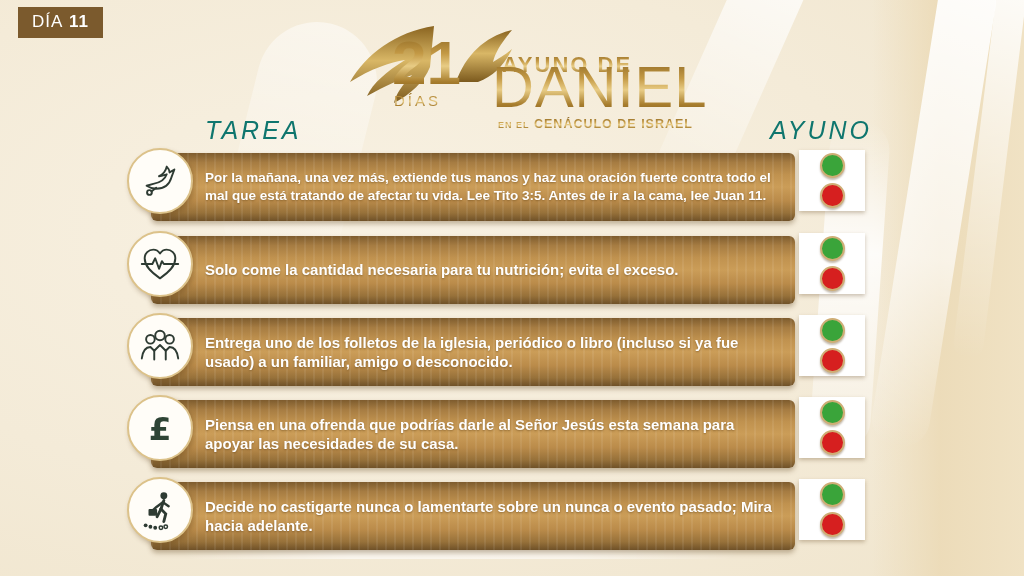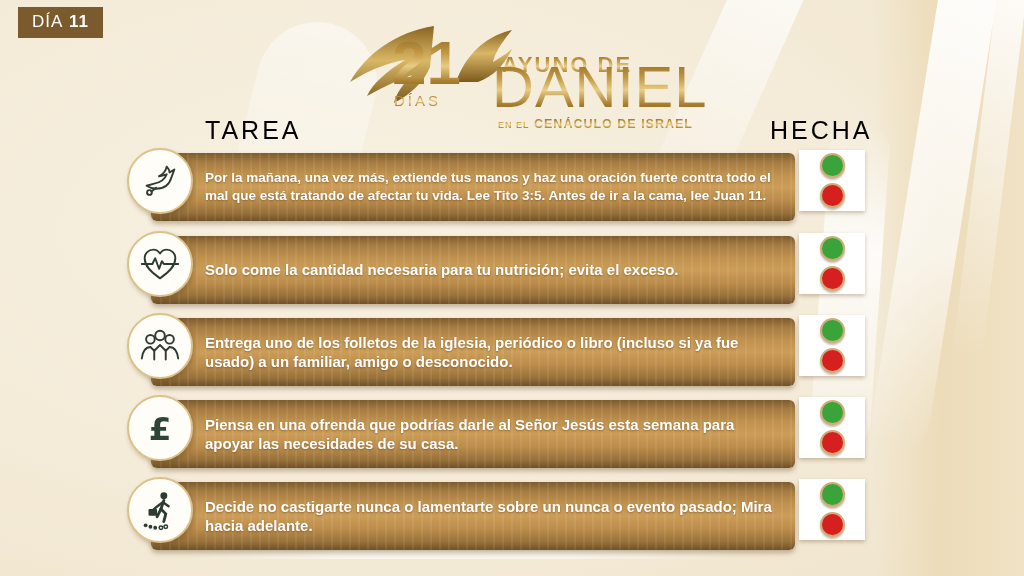--- a/index.html
+++ b/index.html
@@ -41,21 +41,21 @@
   }
   .logo-21{position:absolute;left:62px;top:32px;font-size:62px;font-weight:bold;line-height:1;}
   .logo-dias{position:absolute;left:64px;top:92px;font-size:15px;font-weight:normal;letter-spacing:3px;}
   .logo-ayuno{position:absolute;left:172px;top:52px;font-size:22px;font-weight:bold;letter-spacing:2px;}
   .logo-daniel{position:absolute;left:118px;top:58px;font-size:58px;font-weight:normal;letter-spacing:1px;line-height:1;margin-left:44px;}
   .logo-sub{position:absolute;left:168px;top:117px;font-size:12.5px;font-weight:bold;letter-spacing:1px;}
   .logo-sub .enel{font-size:9px;}
   .wing{position:absolute;}
 
   
-  .col-header{position:absolute;font-size:25px;letter-spacing:3px;color:#000000;}
+  .col-header{position:absolute;font-size:25px;letter-spacing:3px;color:#0f766e;font-style:italic;}
   .col-tarea{left:205px;top:116px;}
   .col-hecha{left:770px;top:116px;}
 
   
   .row{position:absolute;left:127px;width:738px;height:62px;}
   .banner{
     position:absolute;left:24px;right:70px;top:3px;height:68px;border-radius:6px;
     background:
       repeating-linear-gradient(90deg, rgba(255,255,255,.07) 0 2px, rgba(0,0,0,0) 2px 9px),
       linear-gradient(180deg,#7e5c2e 0%, #a67c42 14%, #c0924f 32%, #cb9d58 50%, #ba8b4a 70%, #97713a 88%, #6f5128 100%);
@@ -108,21 +108,21 @@
     <path fill="url(#goldg)" d="M4 56 C14 28 34 10 60 4 C49 17 43 27 41 36 C51 30 57 26 60 23 C53 38 42 50 26 56 Z"></path>
   </svg>
   <div class="logo-21 gold-text">21</div>
   <div class="logo-dias gold-text">DÍAS</div>
   <div class="logo-ayuno gold-text">AYUNO DE</div>
   <div class="logo-daniel gold-text">DANIEL</div>
   <div class="logo-sub gold-text"><span class="enel">EN EL</span> <span>CENÁCULO DE ISRAEL</span></div>
 </div>
 
 <div class="col-header col-tarea">TAREA</div>
-<div class="col-header col-hecha">HECHA</div>
+<div class="col-header col-hecha">AYUNO</div>
 
 <div id="rows">
   <div class="row" style="top: 150px;">
     <div class="banner">
       <div class="task-text">Por la mañana, una vez más, extiende tus manos y haz una oración fuerte contra todo el mal que está tratando de afectar tu vida. Lee Tito 3:5. Antes de ir a la cama, lee Juan 11.</div>
     </div>
     <div class="icon-circle">
       <svg viewBox="0 0 48 48" fill="none" stroke="#2e3b33" stroke-width="2" stroke-linejoin="round" stroke-linecap="round">
         <path d="M31 9c-1 5-4 8-8 10 3 0 5-1 8-2-2 6-8 9-14 10l-7 2c3 2 6 3 10 3 9 0 14-5 16-12l3-8-5 3c0-2-1-4-3-6z"></path>
         <path d="M20 31l-5 4"></path>

